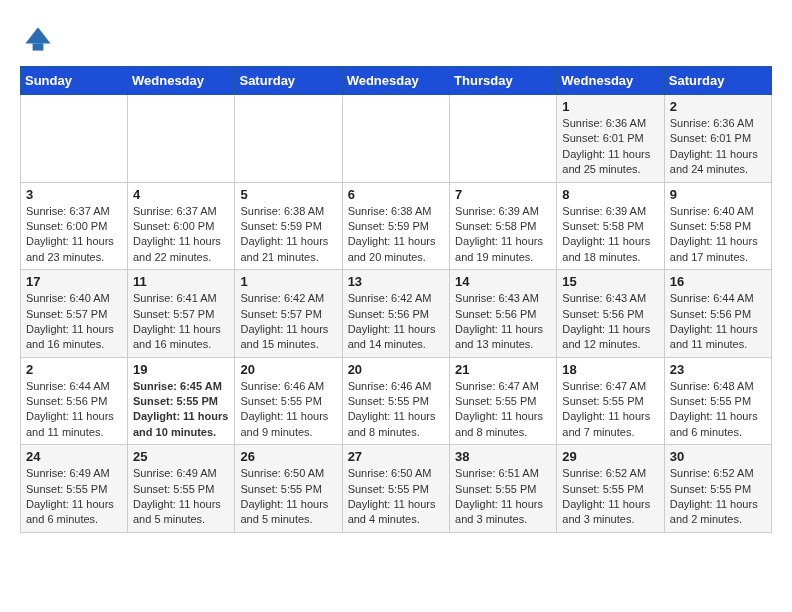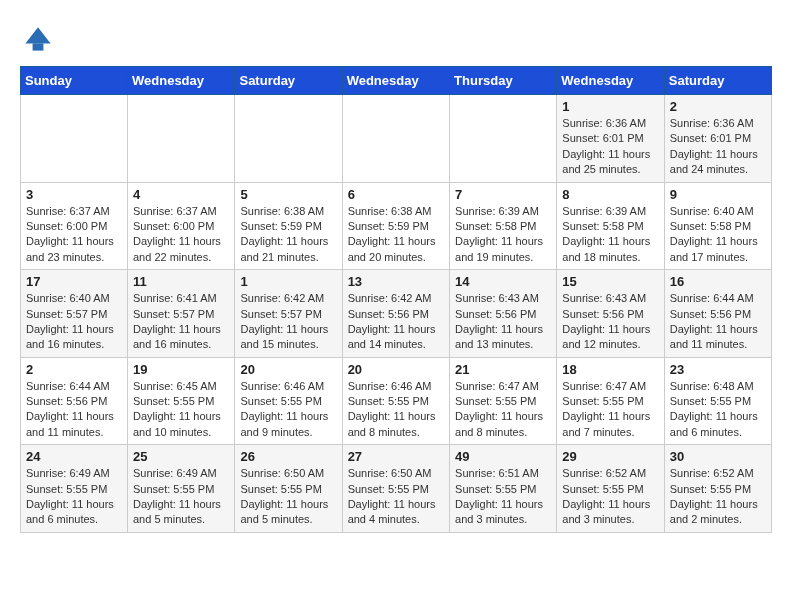--- a/index.html
+++ b/index.html
@@ -245,21 +245,21 @@
       <tr>
         <td>
           <span class="day-number">2</span>
           <div class="day-info" style="white-space: pre-line;">Sunrise: 6:44 AM
 Sunset: 5:56 PM
 Daylight: 11 hours
 and 11 minutes.</div>
         </td>
         <td>
           <span class="day-number">19</span>
-          <div class="day-info" style="white-space: pre-line;">Sunrise: 6:45 AM
+          <div class="day-info" style="white-space: pre-line; font-weight: bold;">Sunrise: 6:45 AM
 Sunset: 5:55 PM
 Daylight: 11 hours
 and 10 minutes.</div>
         </td>
         <td>
           <span class="day-number">20</span>
           <div class="day-info" style="white-space: pre-line;">Sunrise: 6:46 AM
 Sunset: 5:55 PM
 Daylight: 11 hours
 and 9 minutes.</div>
@@ -316,21 +316,21 @@
 and 5 minutes.</div>
         </td>
         <td>
           <span class="day-number">27</span>
           <div class="day-info" style="white-space: pre-line;">Sunrise: 6:50 AM
 Sunset: 5:55 PM
 Daylight: 11 hours
 and 4 minutes.</div>
         </td>
         <td>
-          <span class="day-number">49</span>
+          <span class="day-number">38</span>
           <div class="day-info" style="white-space: pre-line;">Sunrise: 6:51 AM
 Sunset: 5:55 PM
 Daylight: 11 hours
 and 3 minutes.</div>
         </td>
         <td>
           <span class="day-number">29</span>
           <div class="day-info" style="white-space: pre-line;">Sunrise: 6:52 AM
 Sunset: 5:55 PM
 Daylight: 11 hours

